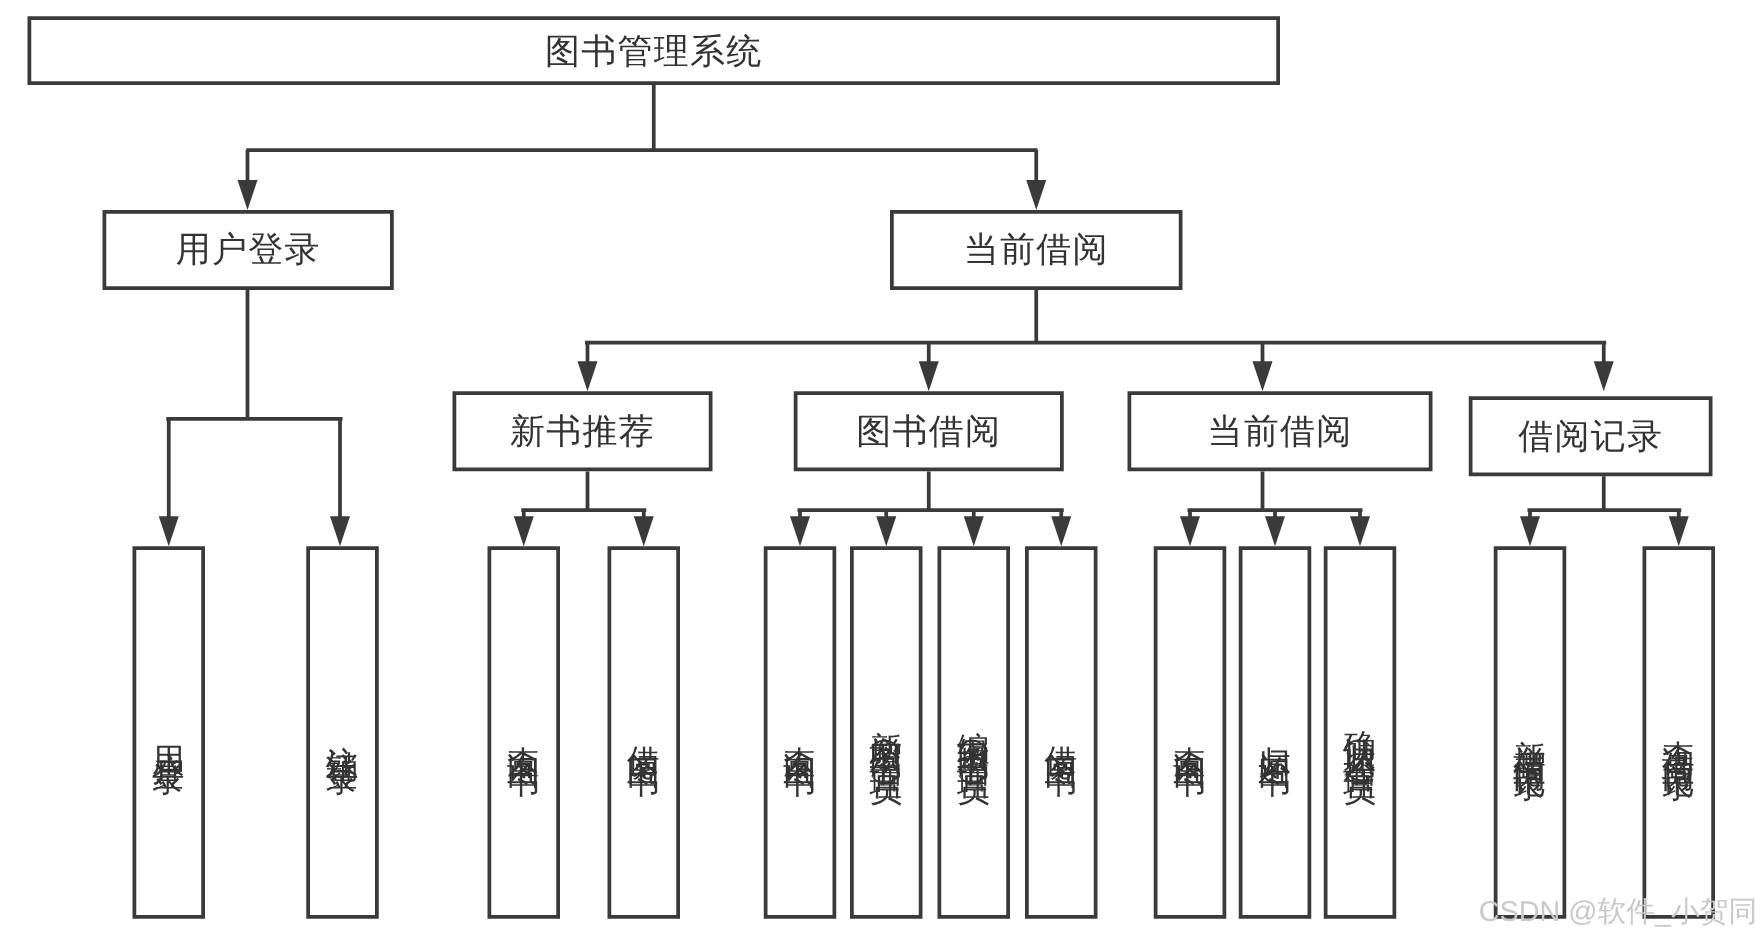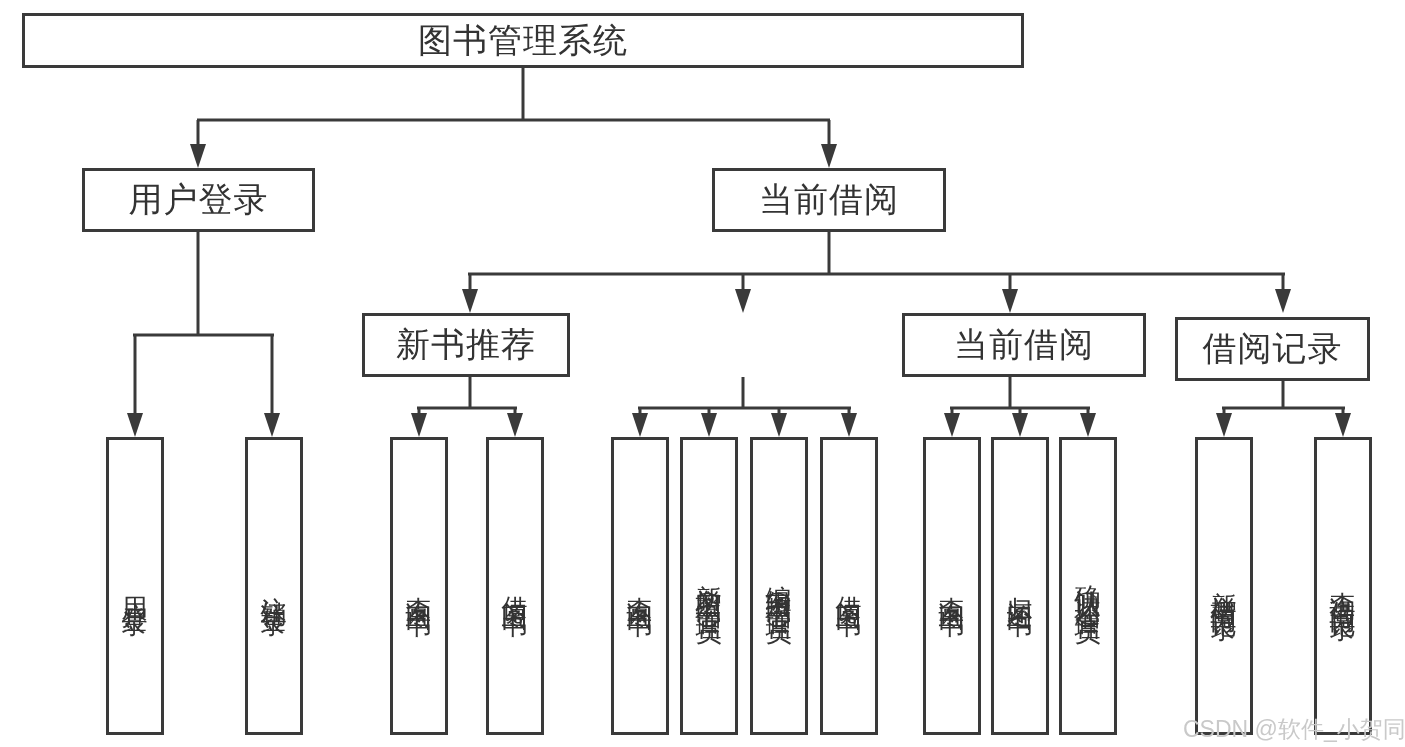--- a/index.html
+++ b/index.html
@@ -1,21 +1,21 @@
 <!DOCTYPE html>
 <html><head>
 <meta charset="utf-8">
 <style>
   html,body{margin:0;padding:0;background:#ffffff;width:1405px;height:747px;overflow:hidden;}
   .canvas{position:relative;width:1405px;height:747px;background:#ffffff;
           font-family:"Liberation Sans","DejaVu Sans",sans-serif;color:#333333;}
   .connectors{position:absolute;left:0;top:0;width:1405px;height:747px;}
   .node{position:absolute;box-sizing:border-box;background:#ffffff;border:3px solid #3a3a3a;
         display:flex;align-items:center;justify-content:center;}
-  .hnode{font-size:34px;letter-spacing:1px;white-space:nowrap;}
+  .hnode{font-size:28px;letter-spacing:1px;white-space:nowrap;}
   .vnode span{writing-mode:vertical-rl;text-orientation:mixed;font-size:26px;
               letter-spacing:5px;line-height:1;}
   .watermark{position:absolute;left:1183px;top:714px;font-size:23px;color:#c9c9c9;
              white-space:nowrap;}
 </style>
 </head>
 <body>
 
 <div class="canvas">
 
@@ -73,20 +73,21 @@
       <line x1="1343" y1="408" x2="1343" y2="419" stroke="#3a3a3a" stroke-width="3"></line>
       <polygon points="1335,413 1351,413 1343,437" fill="#3a3a3a"></polygon>
     </svg>
 
   <div class="node hnode" style="left:22px;top:13px;width:1002px;height:55px">图书管理系统</div>
 
   <div class="node hnode" style="left:82px;top:168px;width:233px;height:64px">用户登录</div>
   <div class="node hnode" style="left:712px;top:168px;width:234px;height:64px">当前借阅</div>
 
   <div class="node hnode" style="left:362px;top:313px;width:208px;height:64px">新书推荐</div>
+  <div class="node hnode" style="left:635px;top:313px;width:216px;height:64px">图书借阅</div>
   <div class="node hnode" style="left:902px;top:313px;width:244px;height:64px">当前借阅</div>
   <div class="node hnode" style="left:1175px;top:317px;width:195px;height:64px">借阅记录</div>
 
   <div class="node vnode" style="left:106px;top:437px;width:58px;height:298px">
       <span>用户登录</span>
     </div>
   <div class="node vnode" style="left:245px;top:437px;width:58px;height:298px">
       <span>注销登录</span>
     </div>
 

